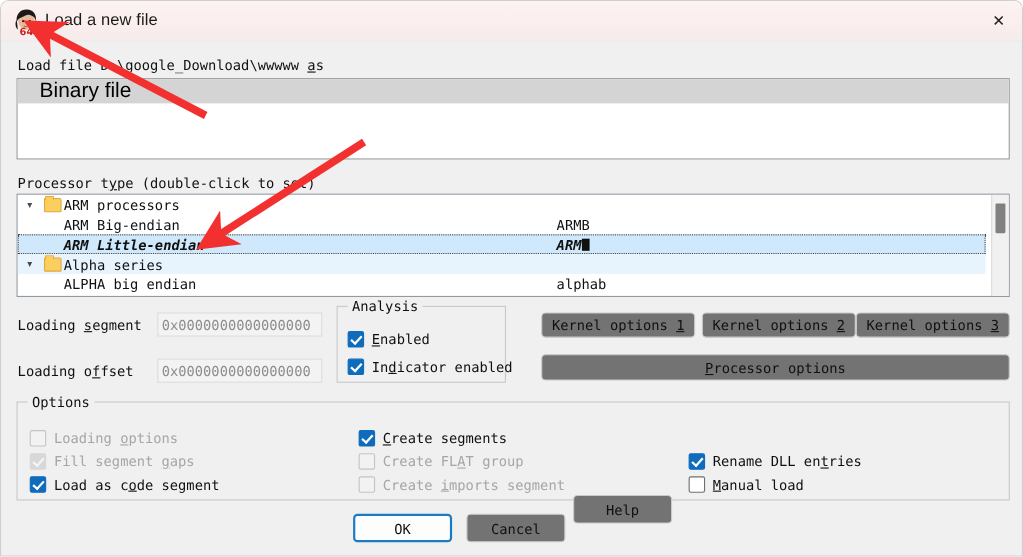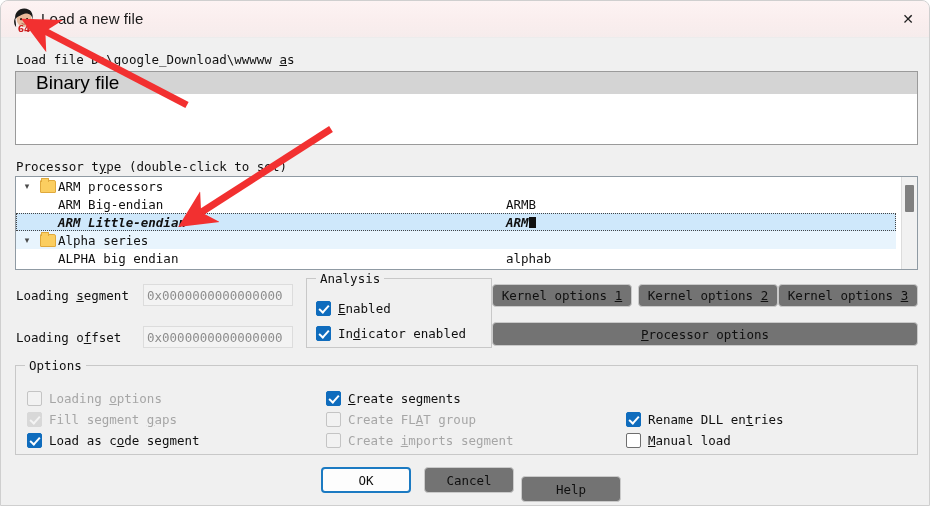--- a/index.html
+++ b/index.html
@@ -238,21 +238,21 @@
   .group-title {
     position: absolute;
     top: -8px; left: 9px;
     background: #f0f0f0;
     padding: 0 4px;
     white-space: pre;
     font-family: "DejaVu Sans Mono", "Liberation Mono", monospace;
     font-size: 12.5px;
     color: #101010;
   }
-  #grp-analysis { left: 305px; top: 277px; width: 186px; height: 70px; }
+  #grp-analysis { left: 305px; top: 277px; width: 154px; height: 70px; }
   #grp-options  { left: 14px;  top: 364px; width: 903px; height: 90px; padding-left: 36px; }
 
   
   .cb {
     position: absolute;
     display: flex;
     align-items: center;
     white-space: nowrap;
   }
   .cbox {
@@ -329,21 +329,21 @@
   .pbtn.default {
     border: 2px solid #1b7ac2;
     background: #fdfdfd;
   }
   #btn-k1 { left: 491px; top: 283px; width: 140px; height: 23px; }
   #btn-k2 { left: 637px; top: 283px; width: 140px; height: 23px; }
   #btn-k3 { left: 777px; top: 283px; width: 140px; height: 23px; }
   #btn-proc { left: 491px; top: 321px; width: 426px; height: 24px; }
   #btn-ok     { left: 320px; top: 466px; width: 90px; height: 26px; }
   #btn-cancel { left: 423px; top: 466px; width: 90px; height: 26px; }
-  #btn-help   { left: 520px; top: 475px; width: 100px; height: 26px; }
+  #btn-help   { left: 520px; top: 449px; width: 90px; height: 26px; }
 
   
   #arrows {
     position: absolute;
     left: 0; top: 0;
     width: 930px; height: 506px;
     pointer-events: none;
   }
 </style>
 </head>

